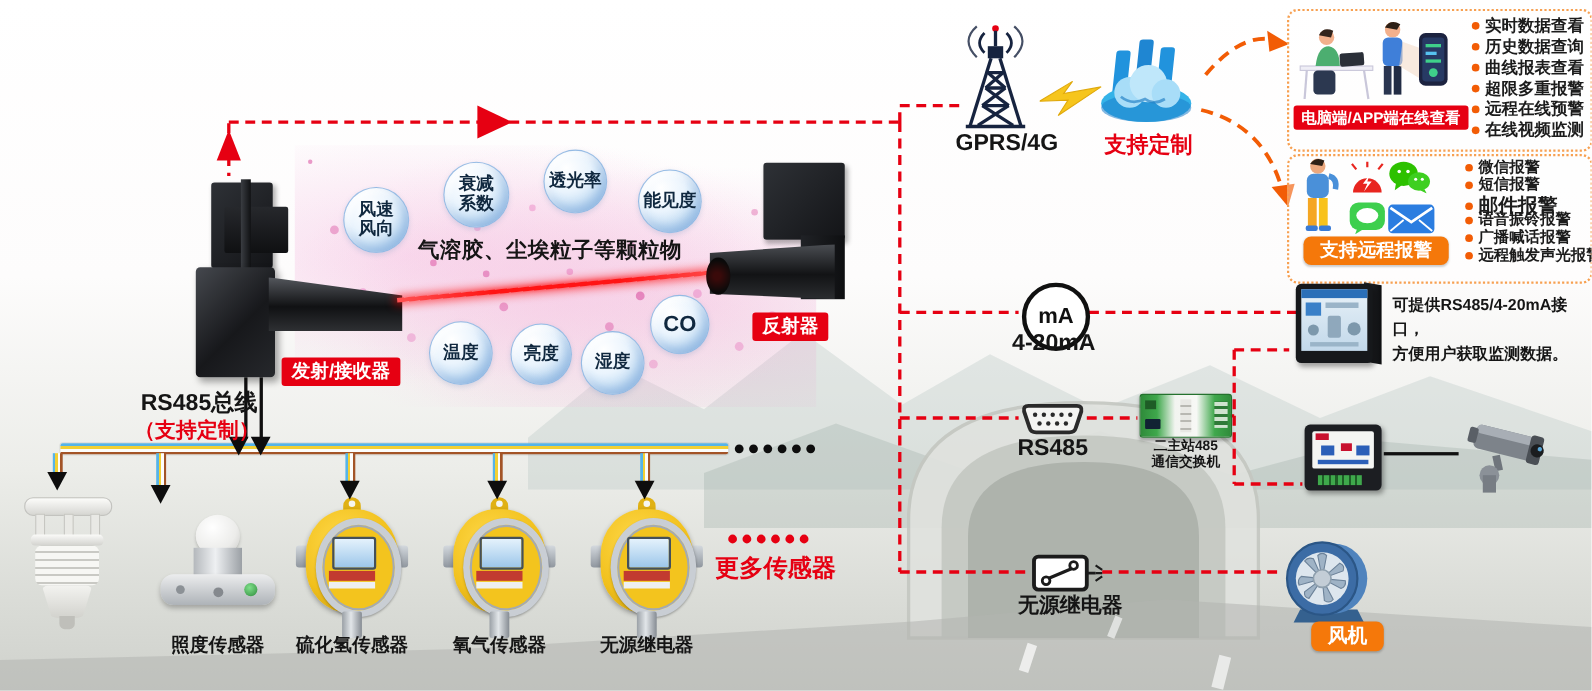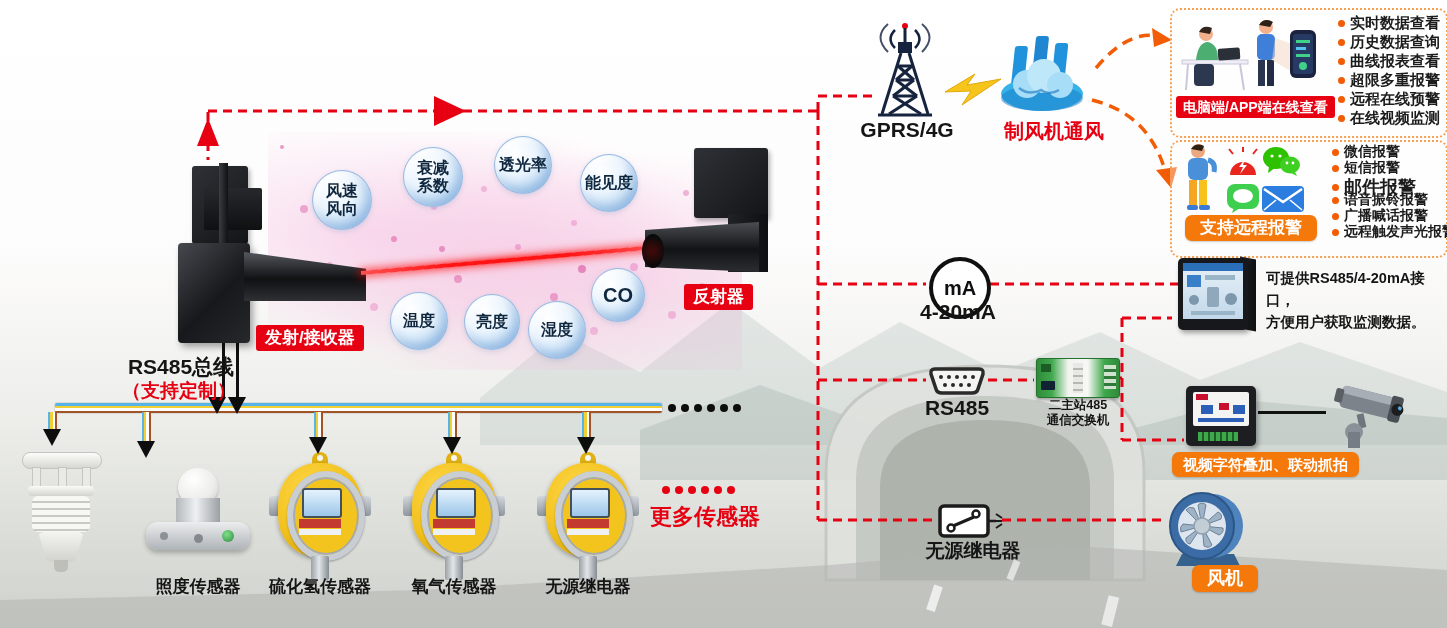--- a/index.html
+++ b/index.html
@@ -128,20 +128,21 @@
 
   <div class="abs" style="left:694px;top:148px;width:74px;height:70px;z-index:3;background:linear-gradient(135deg,#2e3136,#131417);border-radius:3px;box-shadow:2px 3px 5px rgba(0,0,0,.3);"></div>
   <div class="abs" style="left:728px;top:214px;width:40px;height:58px;z-index:3;background:linear-gradient(90deg,#202226,#0e0f11);"></div>
   <div class="abs" style="left:645px;top:222px;width:114px;height:50px;z-index:4;
        background:linear-gradient(180deg,#4a4d52,#121315 55%,#2b2d30);
        clip-path:polygon(0 16%, 100% 0, 100% 100%, 0 90%);"></div>
   <div class="abs" style="left:642px;top:234px;width:22px;height:34px;z-index:5;border-radius:50%;background:radial-gradient(circle at 45% 50%, #3a0a0a 15%, #0a0a0a 70%);"></div>
 
   <div class="red-tag" style="left:256px;top:325px;z-index:6;">发射/接收器</div>
   <div class="red-tag" style="left:684px;top:284px;z-index:6;">反射器</div>
+  <div class="blk-label" style="left:380px;top:217px;width:240px;font-size:19.5px;letter-spacing:0.5px;z-index:5;">气溶胶、尘埃粒子等颗粒物</div>
 
   <div class="bubble" style="left:312px;top:170px;width:58px;height:58px;z-index:5;">风速
 风向</div>
   <div class="bubble" style="left:403px;top:147px;width:58px;height:58px;z-index:5;">衰减
 系数</div>
   <div class="bubble" style="left:494px;top:136px;width:56px;height:56px;z-index:5;">透光率</div>
   <div class="bubble" style="left:580px;top:154px;width:56px;height:56px;z-index:5;">能见度</div>
   <div class="bubble" style="left:390px;top:292px;width:56px;height:56px;z-index:5;">温度</div>
   <div class="bubble" style="left:464px;top:294px;width:54px;height:54px;z-index:5;">亮度</div>
   <div class="bubble" style="left:528px;top:301px;width:56px;height:56px;z-index:5;">湿度</div>
@@ -266,40 +267,40 @@
       <line x1="38" y1="76" x2="62" y2="76"></line>
       <line x1="43" y1="46" x2="59" y2="60"></line>
       <line x1="57" y1="46" x2="41" y2="60"></line>
       <line x1="41" y1="60" x2="62" y2="76"></line>
       <line x1="59" y1="60" x2="38" y2="76"></line>
       <line x1="38" y1="76" x2="66" y2="94"></line>
       <line x1="62" y1="76" x2="34" y2="94"></line>
       <line x1="23" y1="95" x2="77" y2="95"></line>
     </g>
   </svg>
-  <div class="blk-label" style="left:852px;top:118px;width:110px;font-size:21px;z-index:5;">GPRS/4G</div>
+  <div class="blk-label" style="left:852px;top:118px;width:110px;font-size:21px;z-index:5;text-align:right;">GPRS/4G</div>
 
   <svg class="abs" style="left:945px;top:72px;z-index:3;" width="58" height="38" viewBox="0 0 58 38">
     <polygon points="0,20 30,2 22,13 56,7 17,33 26,19" fill="#f6c51c" stroke="#e0a90c" stroke-width="1"></polygon>
   </svg>
 
   <svg class="abs" style="left:995px;top:28px;z-index:3;" width="96" height="92" viewBox="0 0 96 92">
     <g transform="skewX(-6)">
       <rect x="22" y="18" width="13" height="44" rx="3" fill="#2193dd"></rect>
       <rect x="42" y="8" width="13" height="56" rx="3" fill="#1f86d2"></rect>
       <rect x="62" y="15" width="13" height="48" rx="3" fill="#2193dd"></rect>
     </g>
     <ellipse cx="47" cy="66" rx="41" ry="17" fill="#35b3e8"></ellipse>
     <ellipse cx="47" cy="70" rx="41" ry="13" fill="#1c7ecb" opacity="0.55"></ellipse>
     <circle cx="32" cy="56" r="14" fill="#a8ddf8"></circle>
     <circle cx="49" cy="48" r="17" fill="#bfe7fa"></circle>
     <circle cx="65" cy="57" r="13" fill="#a8ddf8"></circle>
     <path d="M24,60 q10,8 22,2 q8,6 18,0" stroke="#2a84c8" stroke-width="2.5" fill="none" opacity="0.7"></path>
   </svg>
-  <div class="red-text" style="left:1004px;top:118px;font-size:20px;z-index:5;">制风机通风</div>
+  <div class="red-text" style="left:1004px;top:118px;font-size:20px;z-index:5;">支持定制</div>
 
   <div class="dotted-box" style="left:1170px;top:8px;width:274px;height:126px;z-index:3;"></div>
   <svg class="abs" style="left:1178px;top:14px;z-index:4;" width="152" height="82" viewBox="0 0 152 82">
     <rect x="4" y="46" width="66" height="4" fill="#efeef6" stroke="#c9c7da" stroke-width="1"></rect>
     <line x1="10" y1="50" x2="8" y2="76" stroke="#c9c7da" stroke-width="2"></line>
     <line x1="62" y1="50" x2="66" y2="76" stroke="#c9c7da" stroke-width="2"></line>
     <circle cx="28" cy="20" r="7" fill="#f2b08c"></circle>
     <path d="M21,18 q4,-8 13,-4 l-2,6 z" fill="#33241c"></path>
     <path d="M18,46 q2,-18 12,-18 q10,2 10,18 z" fill="#4cae70"></path>
     <rect x="16" y="50" width="20" height="22" rx="4" fill="#2c3850"></rect>
@@ -469,21 +470,20 @@
       <rect x="16" y="8" width="58" height="8" rx="4" fill="#a8aeb5"></rect>
       <rect x="66" y="6" width="12" height="26" rx="3" fill="#4a4f55"></rect>
       <circle cx="74" cy="19" r="6" fill="#1b1d1f"></circle>
       <circle cx="76" cy="17" r="2" fill="#5aa7d8"></circle>
       <rect x="10" y="12" width="8" height="14" rx="2" fill="#5a5f66"></rect>
     </g>
     <rect x="34" y="30" width="7" height="14" fill="#6f757c" transform="rotate(-12 37 37)"></rect>
     <circle cx="30" cy="48" r="9" fill="#8b9198"></circle>
     <rect x="24" y="48" width="12" height="16" fill="#777d84"></rect>
   </svg>
-  <div class="orange-tag" style="left:1172px;top:452px;z-index:5;">视频字符叠加、联动抓拍</div>
 
   <svg class="abs" style="left:938px;top:502px;z-index:4;" width="66" height="38" viewBox="0 0 66 38">
     <rect x="2" y="4" width="48" height="30" rx="4" fill="#ffffff" stroke="#1b1b1b" stroke-width="3.5"></rect>
     <circle cx="13" cy="26" r="3.5" fill="#ffffff" stroke="#1b1b1b" stroke-width="2.5"></circle>
     <circle cx="38" cy="12" r="3.5" fill="#ffffff" stroke="#1b1b1b" stroke-width="2.5"></circle>
     <line x1="15" y1="24" x2="36" y2="15" stroke="#1b1b1b" stroke-width="3"></line>
     <line x1="50" y1="19" x2="58" y2="19" stroke="#1b1b1b" stroke-width="2.5"></line>
     <path d="M58,12 l6,4 M58,19 l6,0 M58,26 l6,-4" stroke="#1b1b1b" stroke-width="2"></path>
   </svg>
   <div class="blk-label" style="left:908px;top:540px;width:130px;font-size:19px;z-index:5;">无源继电器</div>

